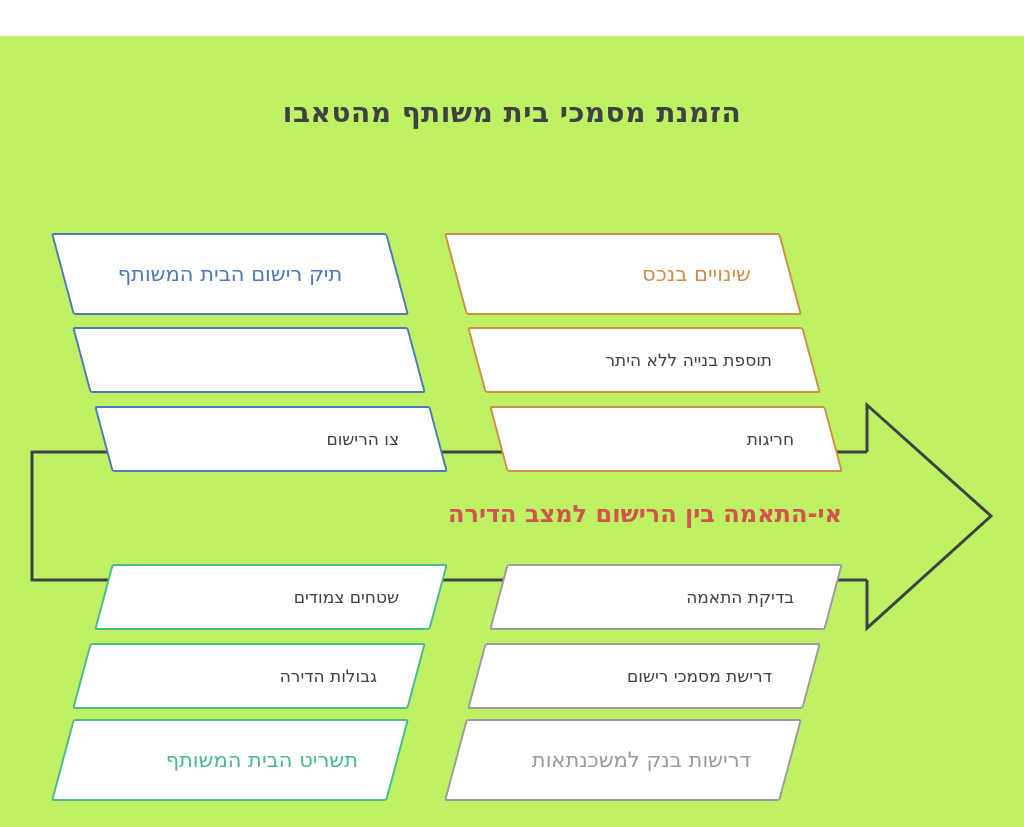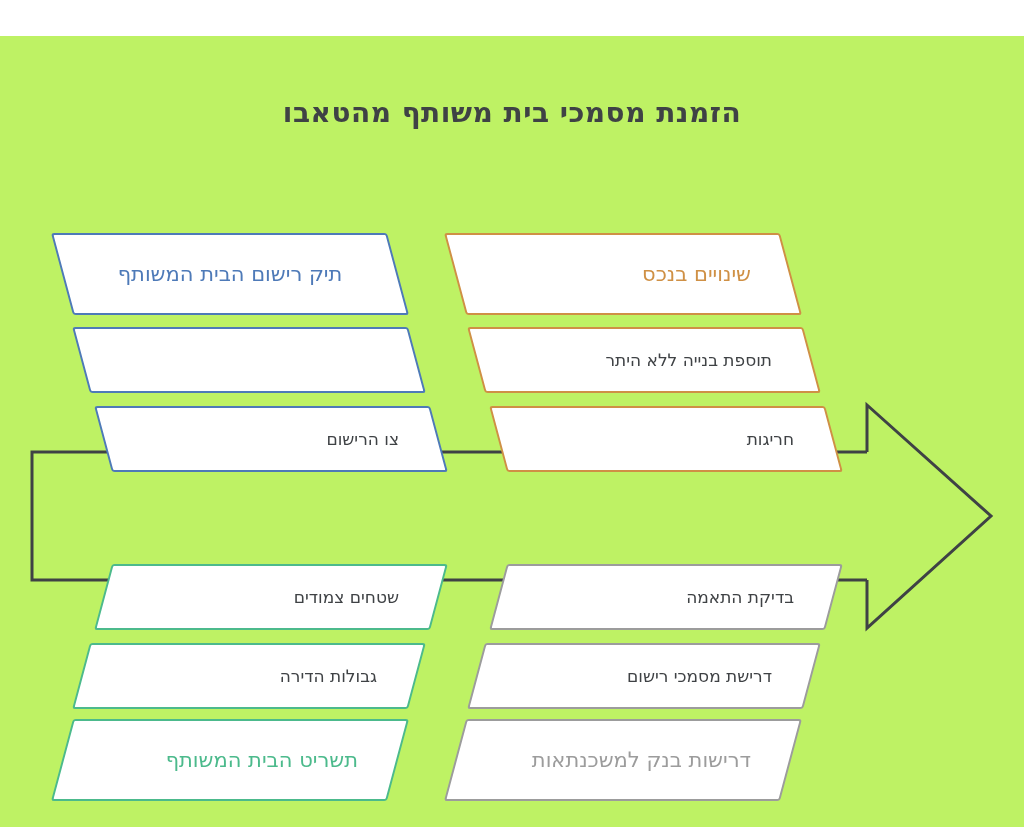--- a/index.html
+++ b/index.html
@@ -66,20 +66,21 @@
   <div class="shape lean-top orange" style="left:455px;top:197px;width:332px;height:78px">
     <div class="lbl header orange-text" dir="rtl">שינויים בנכס</div>
   </div>
   <div class="shape lean-top orange" style="left:476px;top:291px;width:332px;height:62px">
     <div class="lbl" dir="rtl">תוספת בנייה ללא היתר</div>
   </div>
   <div class="shape lean-top orange" style="left:498px;top:370px;width:332px;height:62px">
     <div class="lbl" dir="rtl">חריגות</div>
   </div>
 
+  <div id="center-label" dir="rtl">אי-התאמה בין הרישום למצב הדירה</div>
 
   <div class="shape lean-bottom green" style="left:103px;top:528px;width:332px;height:62px">
     <div class="lbl" dir="rtl">שטחים צמודים</div>
   </div>
   <div class="shape lean-bottom green" style="left:81px;top:607px;width:332px;height:62px">
     <div class="lbl" dir="rtl">גבולות הדירה</div>
   </div>
   <div class="shape lean-bottom green" style="left:62px;top:683px;width:332px;height:78px">
     <div class="lbl header green-text" dir="rtl">תשריט הבית המשותף</div>
   </div>

